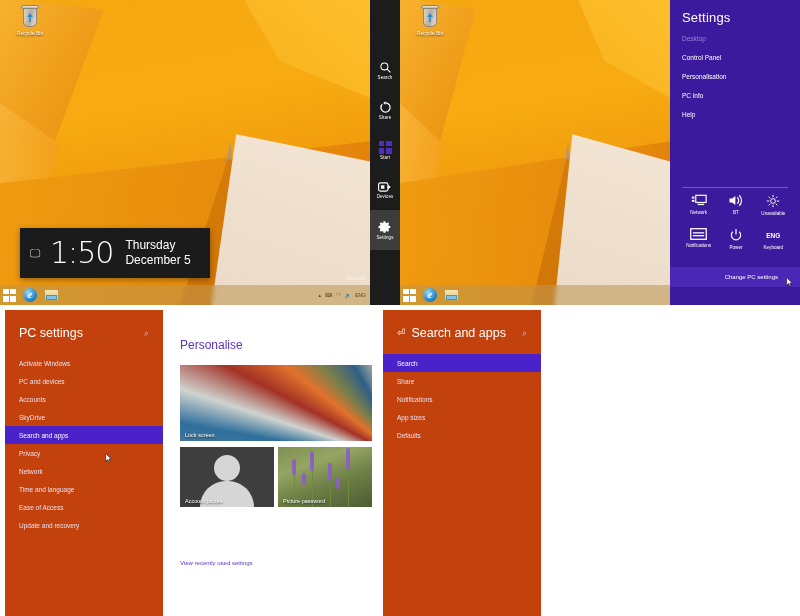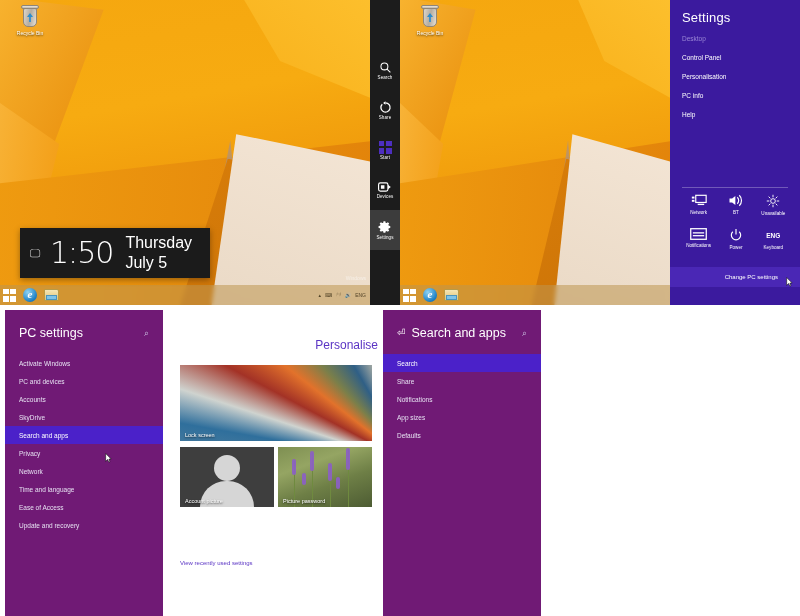--- a/index.html
+++ b/index.html
@@ -72,21 +72,21 @@
          font-size:5px; color:#3a2e16; opacity:.85; }
   .tray span{ display:block; }
 
   
   .clock-tile{ position:absolute; left:20px; top:228px; width:190px; height:50px;
      background:#1b1b1b; display:flex; align-items:center; color:#fff;
      box-shadow:0 2px 6px rgba(0,0,0,.35); }
   .clock-mini{ width:30px; text-align:center; font-size:11px; color:#ddd; }
   .clock-time{ font-size:30px; font-weight:300; letter-spacing:-1px;
                font-family:"DejaVu Sans",sans-serif; line-height:1; }
-  .clock-date{ margin-left:12px; font-size:16px; line-height:1.25; }
+  .clock-date{ margin-left:12px; font-size:12px; line-height:1.25; }
 
   
   .charms{ position:absolute; left:370px; top:0; width:30px; height:305px;
            background:#1c1c1c; display:flex; flex-direction:column;
            align-items:center; padding-top:50px; }
   .charm{ width:30px; height:40px; display:flex; flex-direction:column;
           align-items:center; justify-content:center; color:#fff; gap:1px; }
   .charm.active{ background:#3c3c3c; }
   .charm-lbl{ font-size:4.5px; letter-spacing:.1px; }
   .charm svg{ display:block; }
@@ -110,32 +110,32 @@
      padding-right:22px; font-size:6px; }
   .arrow{ position:absolute; width:7px; height:10px; }
   .arrow svg{ width:7px; height:10px; display:block; }
 
   
   .gutter{ position:absolute; top:0; height:305px; background:#000; }
 
   
   .bottom{ position:absolute; left:0; top:305px; width:800px; height:311px; background:#fff; }
 
-  .panel-nav{ position:absolute; top:5px; width:158px; height:306px; background:#701a75; color:#fff; }
+  .panel-nav{ position:absolute; top:5px; width:158px; height:306px; background:#c2410c; color:#fff; }
   .nav-a{ left:5px; }
   .nav-b{ left:383px; }
   .nav-head{ display:flex; align-items:center; padding:16px 14px 0; gap:6px; }
   .nav-title{ font-size:12.5px; font-weight:300; flex:1; }
   .nav-search{ font-size:9px; color:#cfc6e6; }
   .nav-list{ margin-top:14px; }
   .nav-item{ padding:5.5px 14px; font-size:6.5px; color:#e6e1f2; position:relative; }
   .nav-item.sel{ background:#4b21c9; color:#fff; }
 
   .personalise{ position:absolute; left:168px; top:5px; width:210px; height:306px; background:#fff; }
-  .pers-title{ font-size:12px; color:#5a34c4; font-weight:300; margin:28px 0 8px 12px;text-align:right; }
+  .pers-title{ font-size:12px; color:#5a34c4; font-weight:300; margin:28px 0 8px 12px; }
   .tile-big{ position:absolute; left:12px; top:55px; width:192px; height:76px; overflow:hidden;
      background:conic-gradient(from 200deg at 120% 130%,
         #e23b2a 0deg,#ef7a22 14deg,#f0c241 26deg,#bfae85 34deg,#3f4f3a 44deg,
         #6e6b26 54deg,#8d8f3d 62deg,#4d7d9e 72deg,#2f6f9c 80deg,#cfd3cf 88deg,
         #a33226 98deg,#e2722b 108deg,#7a7f4a 118deg,#2f5f86 130deg,#c9c2ae 142deg,
         #5d5a4c 156deg,#2a2a28 180deg); }
   .tile-sm{ position:absolute; top:137px; width:94px; height:60px; overflow:hidden; }
   .tile-sm.a{ left:12px; background:#3e3e3e; }
   .tile-sm.b{ left:110px;
      background:linear-gradient(160deg,#7e8f52 0%,#95a563 30%,#6e7f46 60%,#4d5c33 100%); }
@@ -199,21 +199,21 @@
             <span>🗊</span>
             <span>🔊</span>
           <span>ENG</span>
         </div>
       </div>
       <div class="clock-tile">
         <div class="clock-mini">🖵</div>
         <div class="clock-time">1:50</div>
         <div class="clock-date">
           <div>Thursday</div>
-          <div>July 5</div>
+          <div>December 5</div>
         </div>
       </div>
     </div>
 
     <div class="charms">
       <div class="charm">
         <svg width="13" height="13" viewBox="0 0 24 24">
           <circle cx="10" cy="10" r="6.4" fill="none" stroke="#fff" stroke-width="1.9"></circle>
           <line x1="14.8" y1="14.8" x2="21" y2="21" stroke="#fff" stroke-width="1.9"></line>
           </svg>

